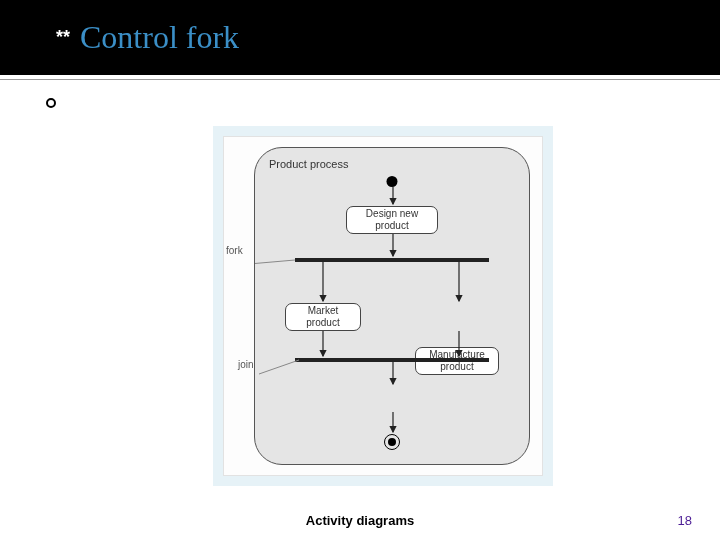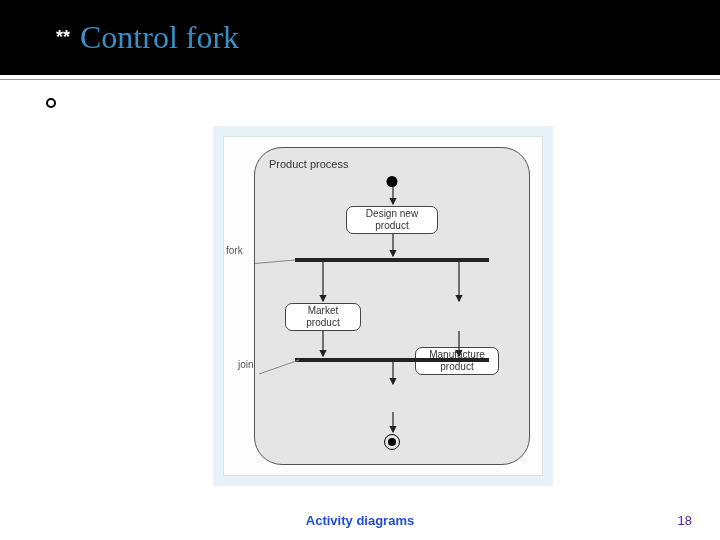--- a/index.html
+++ b/index.html
@@ -27,21 +27,21 @@
   .bar-fork { top: 110px; }
   .bar-join { top: 210px; }
   .final-outer { position: absolute; left: 50%; transform: translateX(-50%); top: 286px; width: 16px; height: 16px; border: 1.5px solid #000; border-radius: 50%; display: flex; align-items: center; justify-content: center; }
   .final-inner { width: 8px; height: 8px; background: #000; border-radius: 50%; }
   svg.arrows { position: absolute; left: 0; top: 0; width: 276px; height: 318px; pointer-events: none; }
   .note-label { position: absolute; font-size: 10px; color: #555; }
   .note-fork { left: 2px; top: 108px; }
   .note-join { left: 14px; top: 222px; }
   .note-line { stroke: #888; stroke-width: 1; }
   .footer { position: absolute; bottom: 12px; left: 0; right: 0; display: flex; justify-content: center; align-items: center; }
-  .footer-title { font-size: 13px; color: #1d4ed8; font-weight: bold; }
+  .footer-title { font-size: 13px; color: #000000; font-weight: bold; }
   .page-num { position: absolute; right: 28px; bottom: 12px; font-size: 13px; color: #4c1d95; }
 </style>
 </head>
 <body>
 
 <div class="header">
   <span class="asterisks">**</span>
   <span class="title">Control fork</span>
 </div>
 <div class="rule"></div>

